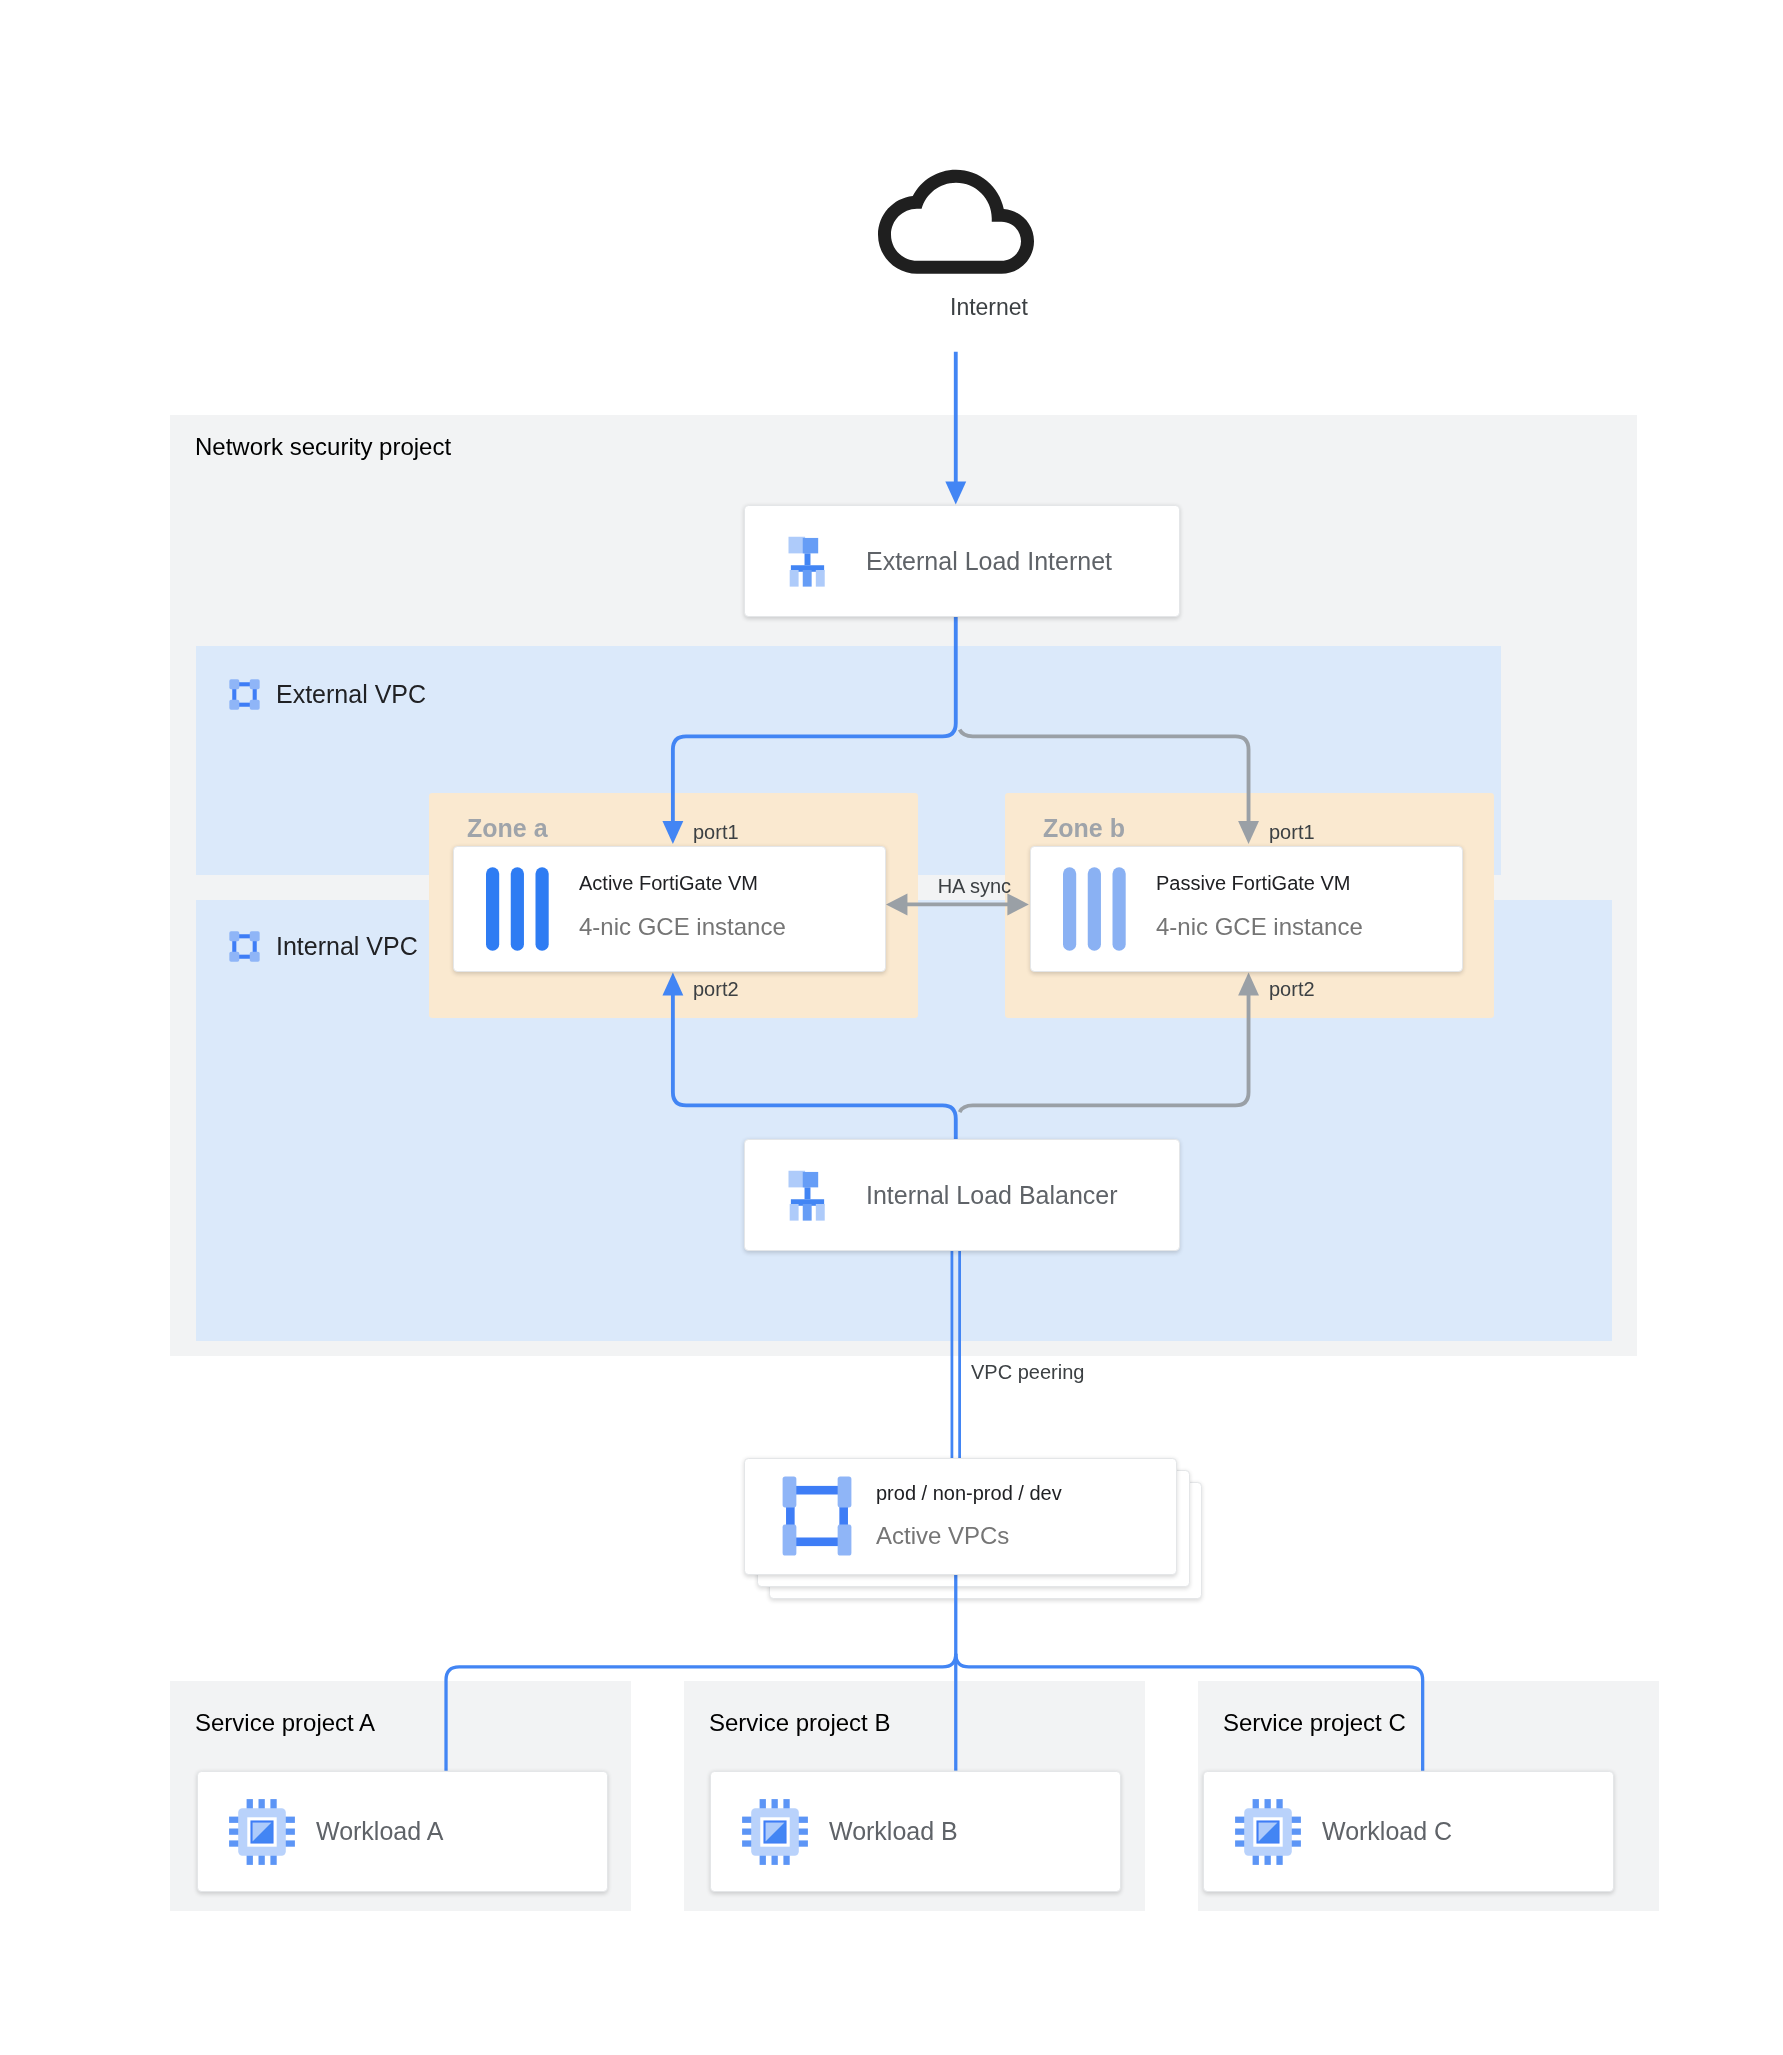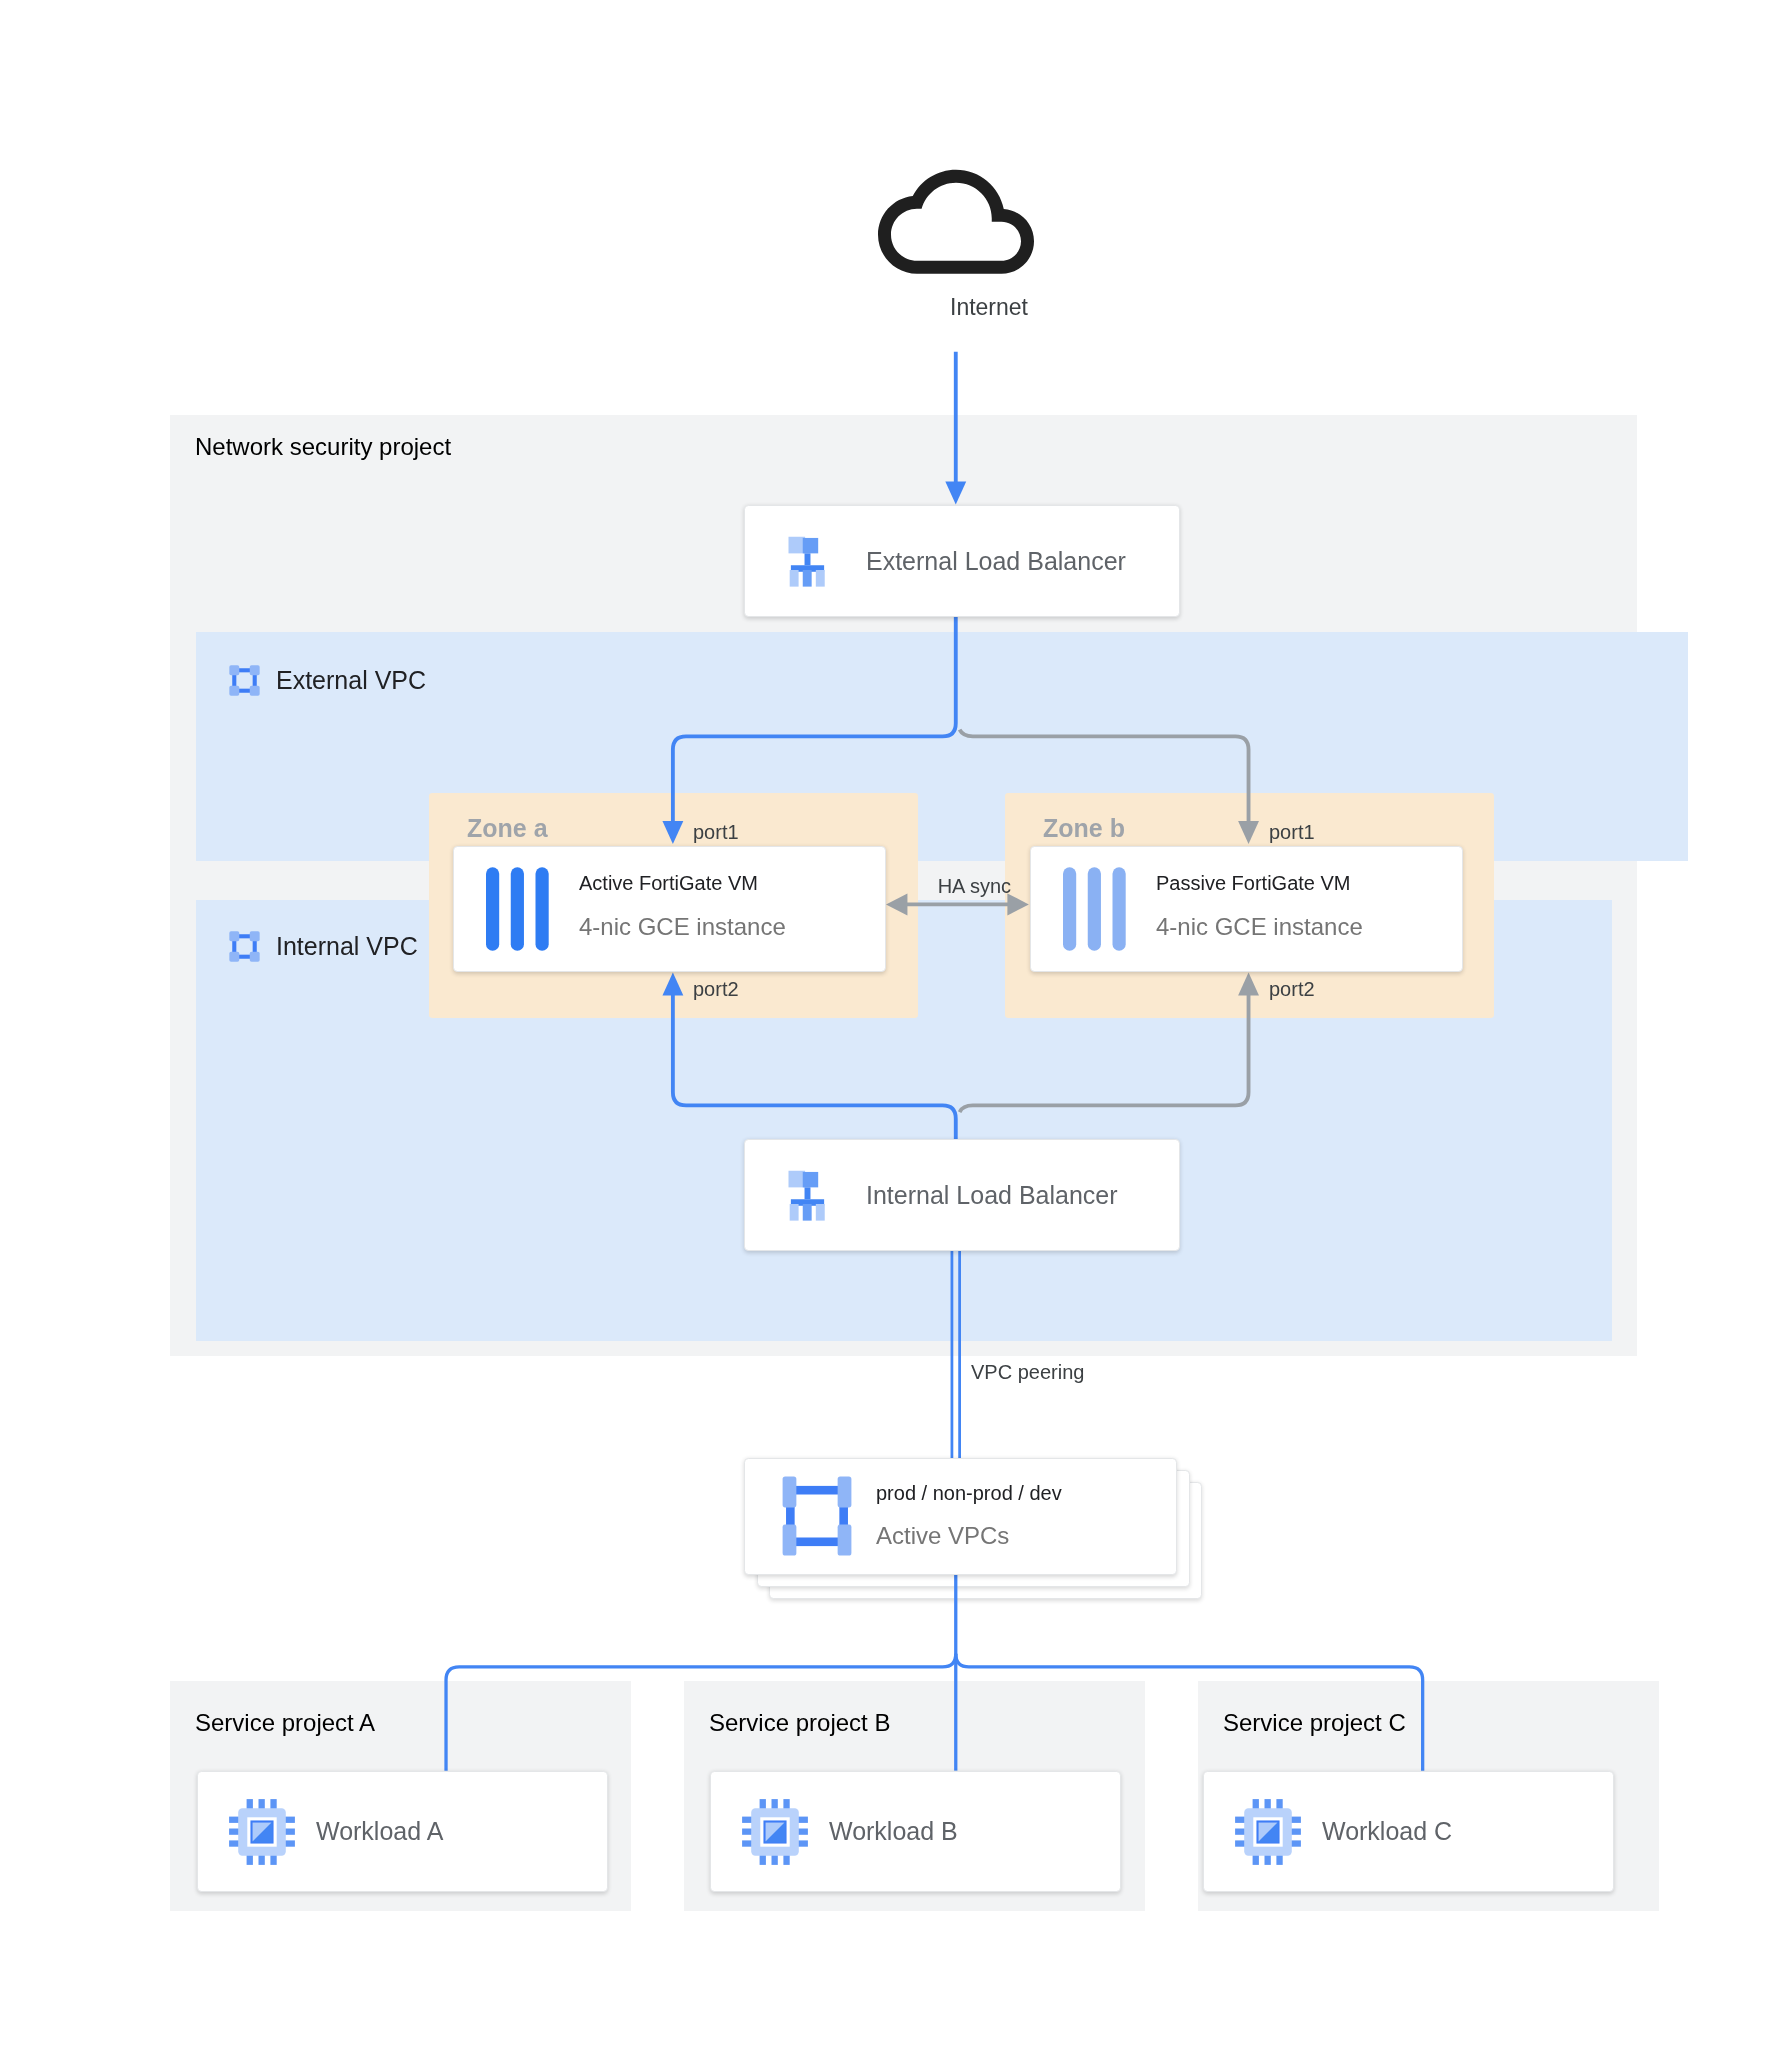--- a/index.html
+++ b/index.html
@@ -25,21 +25,21 @@
   .icon{position:absolute;}
 </style>
 </head>
 <body>
 
 <div class="canvas">
 
   <div class="container" style="left:170px;top:415px;width:1467px;height:941px;">
     <div class="proj-label" style="left:25px;top:18px;">Network security project</div>
 
-    <div class="band" style="left:26px;top:217px;width:1492px;height:229px;">
+    <div class="band" style="left:26px;top:231px;width:1305px;height:229px;">
       <span class="icon" style="left:31px;top:31px;width:35px;height:35px;">
         <svg width="35" height="35" viewBox="0 0 60 60">
           <rect x="20" y="9" width="20" height="7" fill="#3E7DF6"></rect>
           <rect x="20" y="44" width="20" height="7" fill="#3E7DF6"></rect>
           <rect x="9" y="20" width="7" height="20" fill="#3E7DF6"></rect>
           <rect x="44" y="20" width="7" height="20" fill="#3E7DF6"></rect>
           <rect x="4" y="4" width="17" height="17" rx="3" fill="#8FB5F7"></rect>
           <rect x="39" y="4" width="17" height="17" rx="3" fill="#8FB5F7"></rect>
           <rect x="4" y="39" width="17" height="17" rx="3" fill="#8FB5F7"></rect>
           <rect x="39" y="39" width="17" height="17" rx="3" fill="#8FB5F7"></rect>
@@ -128,21 +128,21 @@
       <svg width="57" height="57" viewBox="0 0 96 96">
         <rect x="16" y="8" width="28" height="28" fill="#AECBFA"></rect>
         <rect x="40" y="10" width="26" height="26" fill="#669DF6"></rect>
         <rect x="43" y="36" width="10" height="20" fill="#4285F4"></rect>
         <rect x="20" y="56" width="56" height="11" fill="#4285F4"></rect>
         <rect x="18" y="64" width="15" height="28" fill="#AECBFA"></rect>
         <rect x="40" y="64" width="15" height="28" fill="#669DF6"></rect>
         <rect x="62" y="64" width="15" height="28" fill="#AECBFA"></rect>
       </svg>
     </span>
-    <div class="node-label" style="left:121px;top:41px;">External Load Balancer</div>
+    <div class="node-label" style="left:121px;top:41px;">External Load Internet</div>
   </div>
 
   <div class="card" style="left:453px;top:846px;width:431px;height:124px;">
     <span class="icon" style="left:32px;top:20px;width:66px;height:84px;">
       <svg width="66" height="84" viewBox="0 0 120 152">
         <rect x="0" y="0" width="24" height="152" rx="12" fill="#2E7CF3"></rect>
         <rect x="45" y="0" width="24" height="152" rx="12" fill="#2E7CF3"></rect>
         <rect x="90" y="0" width="24" height="152" rx="12" fill="#2E7CF3"></rect>
       </svg>
     </span>

